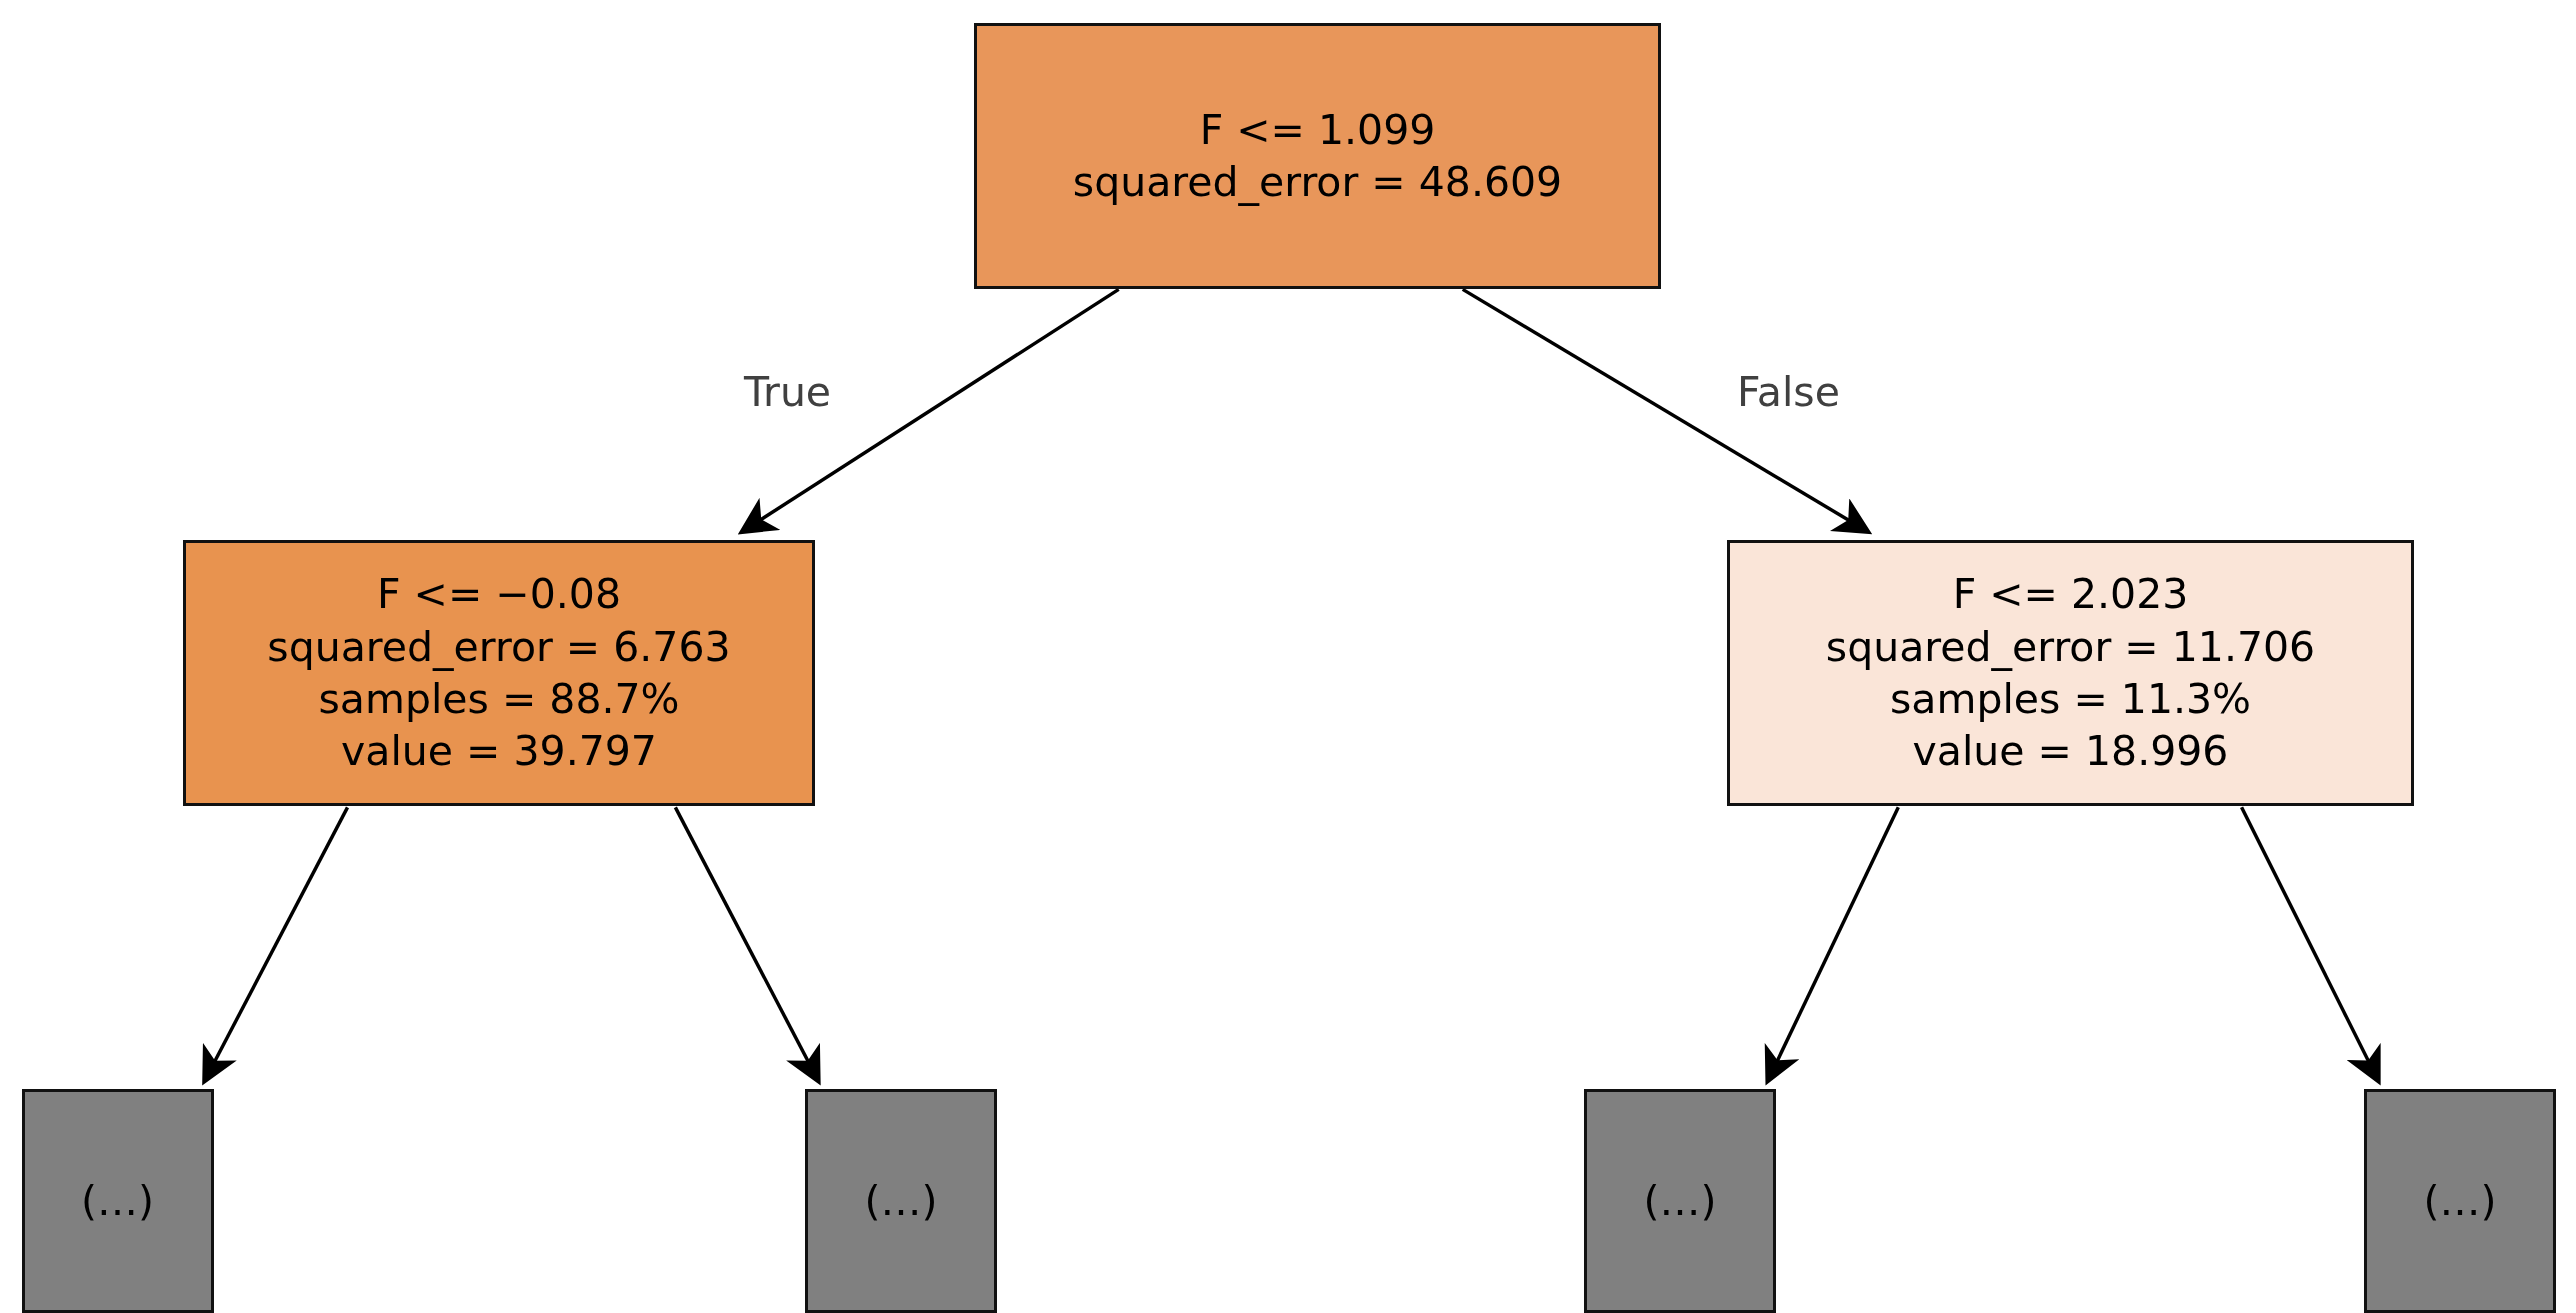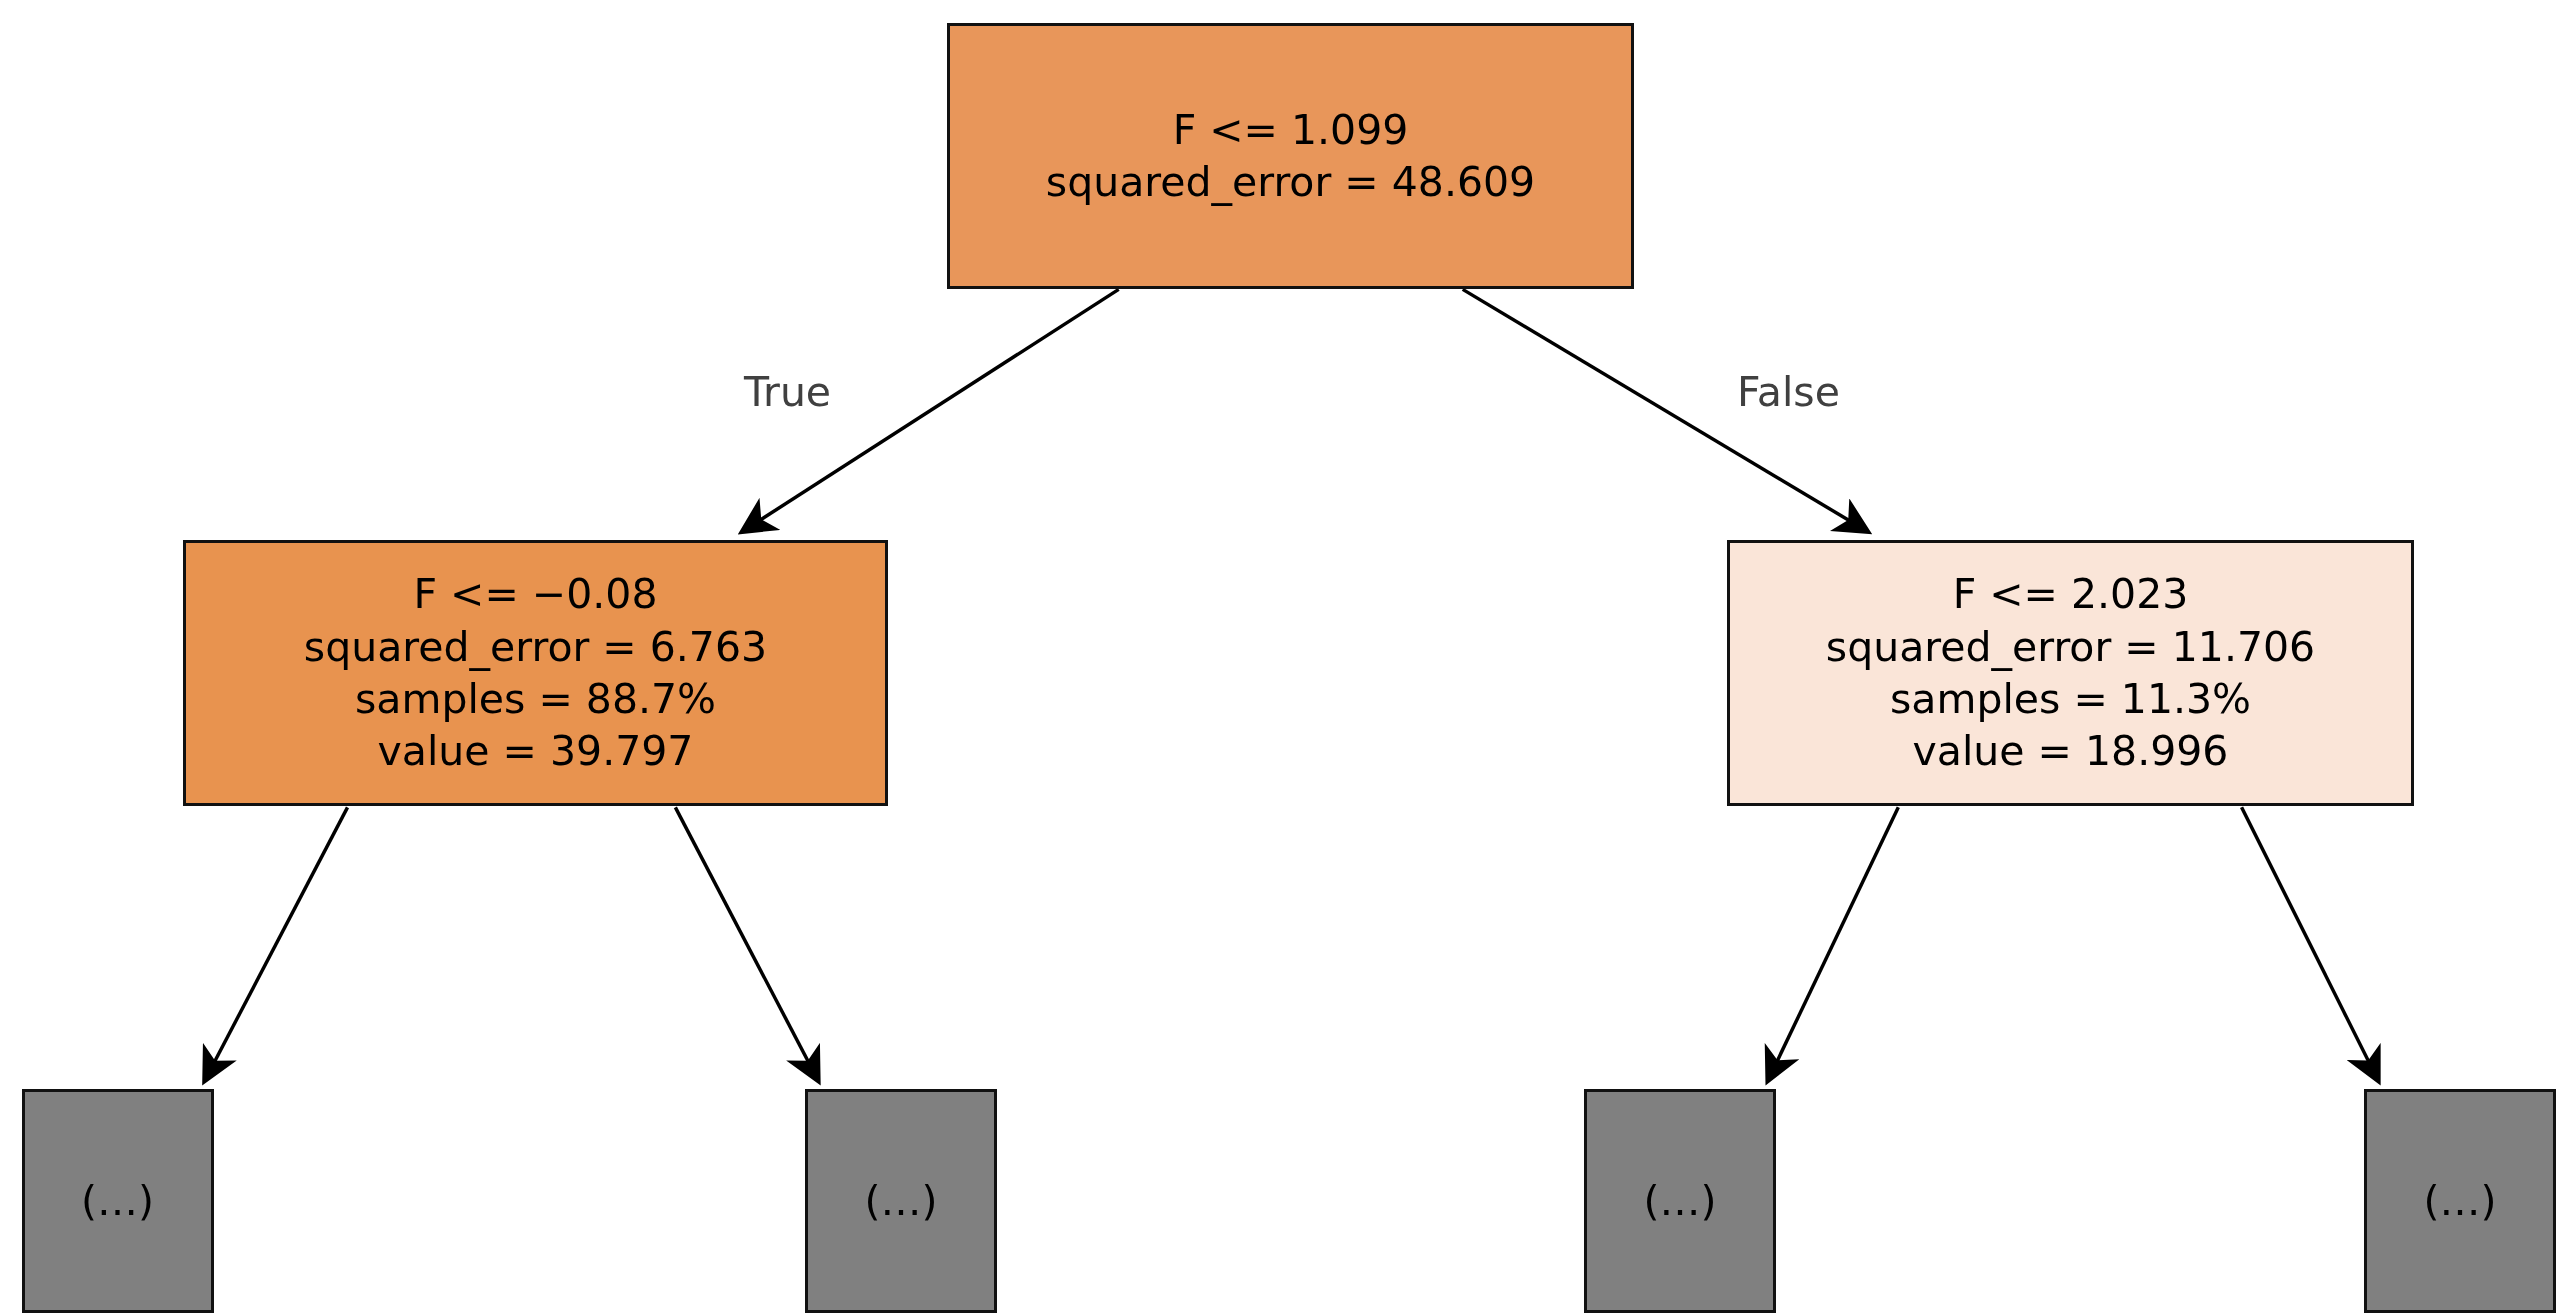--- a/index.html
+++ b/index.html
@@ -57,21 +57,21 @@
   #node-root {
     left: 947px;
     top: 23px;
     width: 687px;
     height: 266px;
   }
   
   #node-left {
     left: 183px;
     top: 540px;
-    width: 705px;
+    width: 632px;
     height: 266px;
   }
   #node-right {
     left: 1727px;
     top: 540px;
     width: 687px;
     height: 266px;
     text-align: right;
   }
   
@@ -102,21 +102,21 @@
 
     <line x1="451" y1="1049" x2="266" y2="1403" stroke="#000000" stroke-width="4.5" marker-end="url(#arrow)"></line>
 
     <line x1="877" y1="1049" x2="1062" y2="1403" stroke="#000000" stroke-width="4.5" marker-end="url(#arrow)"></line>
 
     <line x1="2466" y1="1049" x2="2297" y2="1403" stroke="#000000" stroke-width="4.5" marker-end="url(#arrow)"></line>
 
     <line x1="2912" y1="1049" x2="3089" y2="1403" stroke="#000000" stroke-width="4.5" marker-end="url(#arrow)"></line>
   </svg>
 
-  <div class="node decision" id="node-root" style="background:#e8965a;">
+  <div class="node decision" id="node-root" style="background:#e8965a;margin-left:27px;">
     <span class="line">F &lt;= 1.099</span>
     <span class="line">squared_error = 48.609</span>
   </div>
 
   <div class="edge-label" id="label-true">True</div>
   <div class="edge-label" id="label-false">False</div>
 
   <div class="node decision" id="node-left" style="background:#e8934f;">
     <span class="line">F &lt;= −0.08</span>
     <span class="line">squared_error = 6.763</span>

